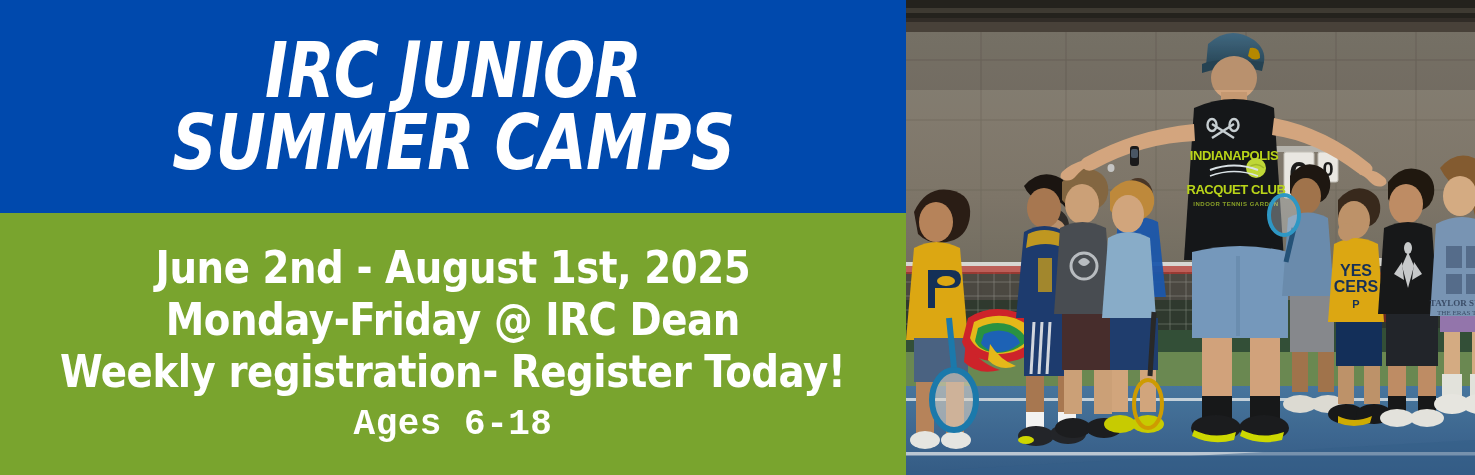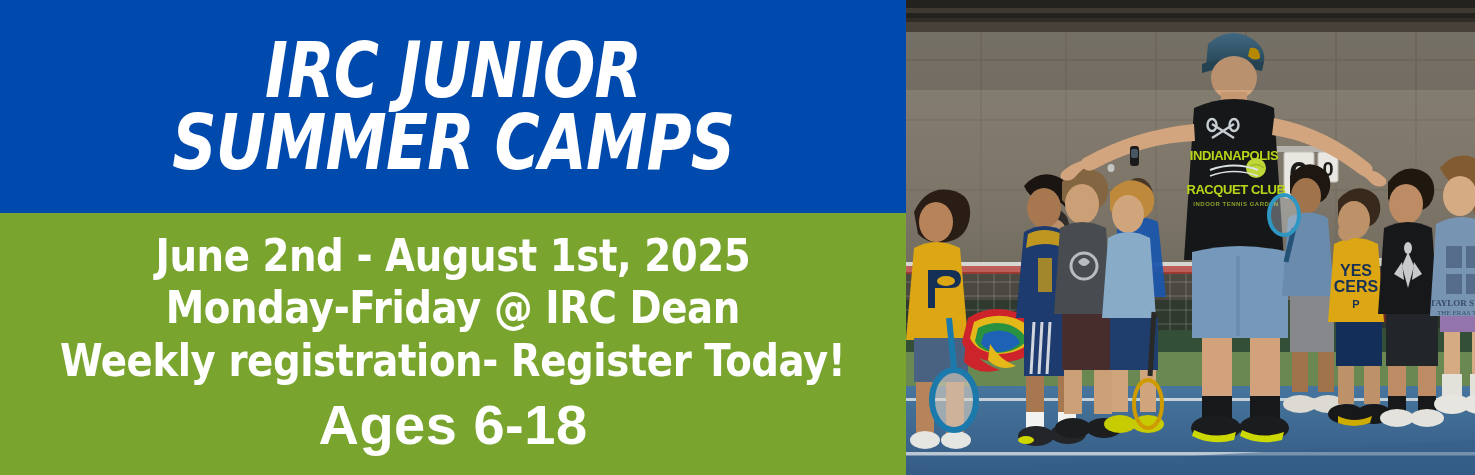--- a/index.html
+++ b/index.html
@@ -57,22 +57,22 @@
     font-family:"DejaVu Sans","Liberation Sans",sans-serif;
     font-weight:bold;
     font-size:45px;
     line-height:1.16;
     letter-spacing:-0.5px;
     transform:scaleX(0.86);
     transform-origin:center center;
     white-space:nowrap;
   }
   .sub-line.wide{
-    font-family:Liberation Sans, sans-serif;
-    font-size:56px;
+    font-family:Liberation Mono, monospace;
+    font-size:36px;
     letter-spacing:0.5px;
     transform:scaleX(1.0);
     padding-top:6px;
   }
 
   
   #photo-panel{
     position:absolute;left:906px;top:0;
     width:569px;height:475px;
     overflow:hidden;

